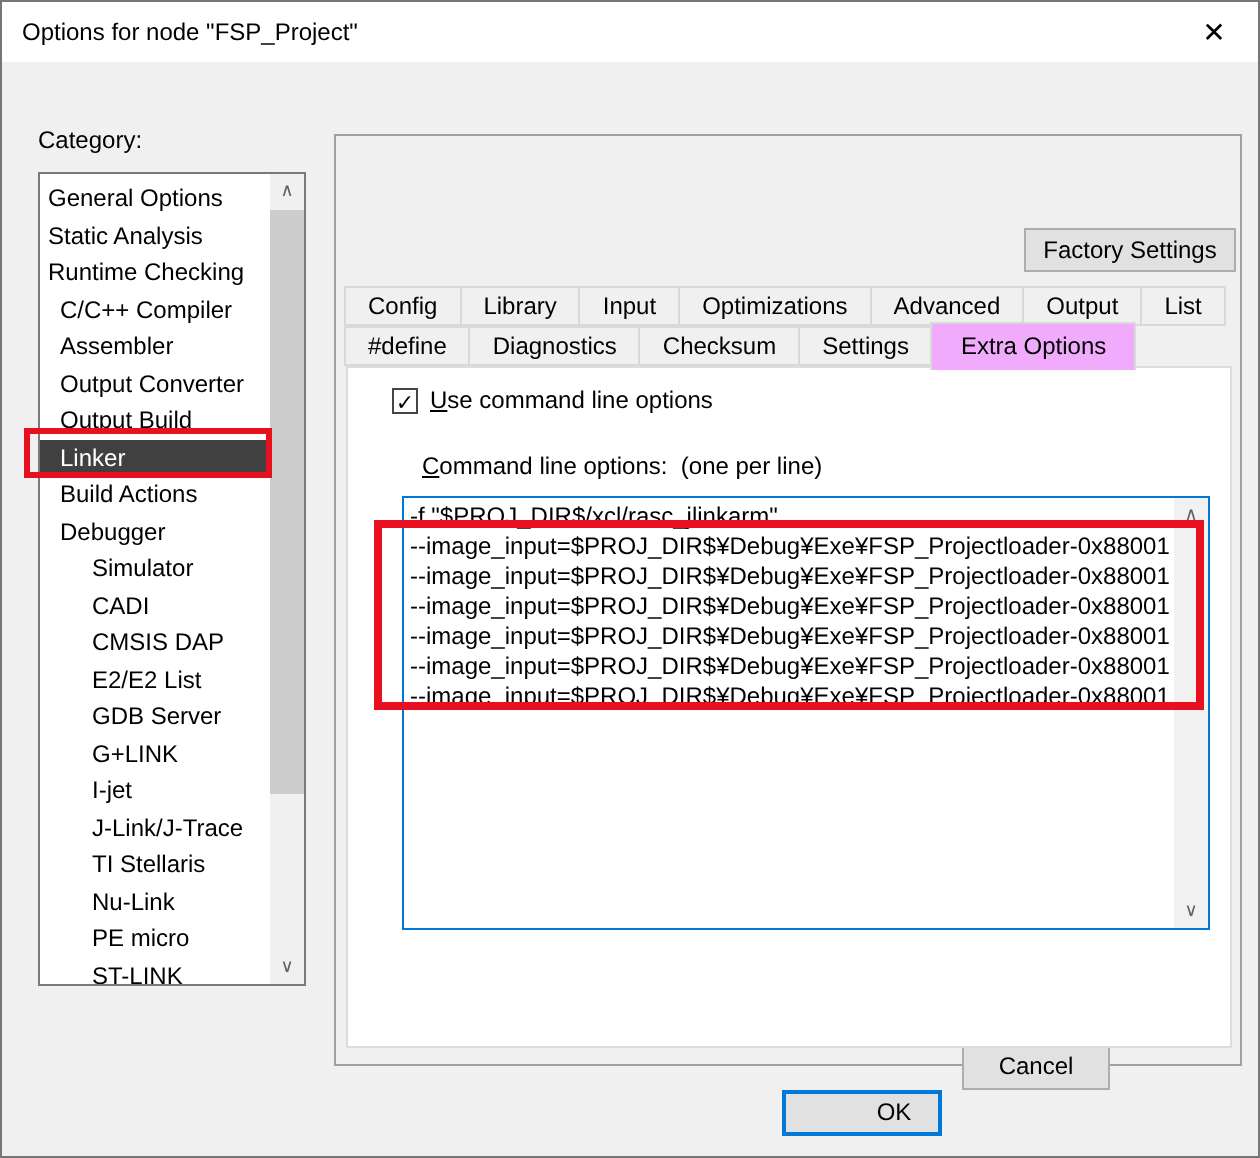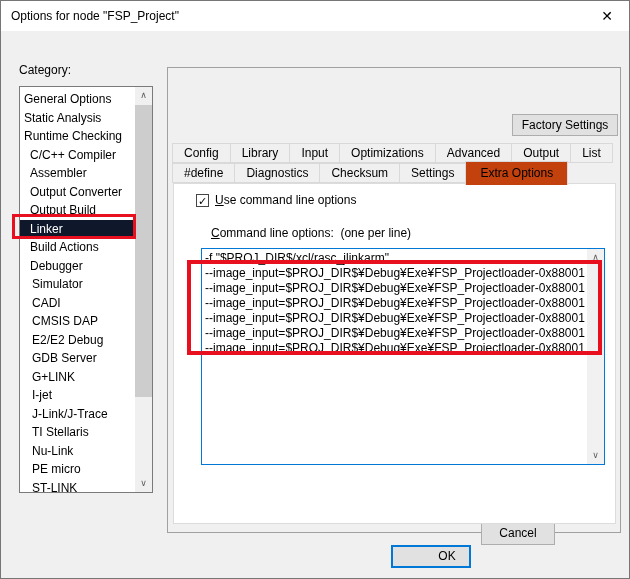--- a/index.html
+++ b/index.html
@@ -11,39 +11,39 @@
   .title{position:absolute;left:10px;top:0;line-height:30px;white-space:pre;}
   .closebtn{position:absolute;right:6px;top:0;width:32px;height:30px;text-align:center;
     line-height:30px;font-size:14px;cursor:default;}
   
   .cat-label{position:absolute;left:18px;top:62px;}
   .listbox{position:absolute;left:18px;top:85px;width:134px;height:407px;background:#fff;
     border:1px solid #7a7a7a;box-sizing:border-box;overflow:hidden;padding-top:3px;}
   .li{height:18.5px;line-height:18.5px;padding-left:4px;white-space:nowrap;width:115px;
     box-sizing:border-box;overflow:hidden;}
   .li.ind1{padding-left:10px;}
-  .li.ind2{padding-left:12px;}
+  .li.ind2{padding-left:26px;}
   .li.sel{background:#0078d7;color:#fff;}
   
   .vscroll{position:absolute;top:0;right:0;width:17px;height:100%;background:#f0f0f0;}
   .vs-arrow{position:absolute;left:0;width:17px;height:17px;text-align:center;line-height:17px;
     font-size:9px;color:#606060;}
   .vs-up{top:0;}.vs-down{bottom:0;}
   .vs-thumb{position:absolute;left:0;width:17px;background:#cdcdcd;}
   
   .panel{position:absolute;left:166px;top:66px;width:454px;height:466px;background:#f0f0f0;
     border:1px solid #a0a0a0;box-sizing:border-box;}
   .factory{position:absolute;left:344px;top:6px;width:106px;height:22px;background:#e1e1e1;
     border:1px solid #adadad;box-sizing:border-box;text-align:center;line-height:20px;margin-top:40px;}
   .tabs-row{position:absolute;display:flex;}
   .tabs1{left:5px;top:75px;}
   .tabs2{left:5px;top:95px;}
   .tab{height:20px;line-height:19px;padding:0 11px;background:#f0f0f0;border:1px solid #d9d9d9;
     margin-left:-1px;box-sizing:border-box;white-space:nowrap;z-index:1;position:relative;}
-  .tab.active{background:#c2410c;border-bottom:none;height:24px;margin-top:-2px;line-height:22px;
+  .tab.active{background:#f0abfc;border-bottom:none;height:24px;margin-top:-2px;line-height:22px;
     padding:0 14px;z-index:4;}
   .page{position:absolute;left:5px;top:115px;width:443px;height:341px;background:#fff;
     border:1px solid #dcdcdc;box-sizing:border-box;z-index:2;}
   
   .chk{position:absolute;left:22px;top:10px;width:13px;height:13px;border:1px solid #454545;
     background:#fff;box-sizing:border-box;text-align:center;}
   .chk span{font-size:11px;line-height:10px;position:relative;top:-1px;}
   .chk-label{position:absolute;left:41px;top:9px;white-space:pre;}
   .cmd-label{position:absolute;left:37px;top:42px;white-space:pre;}
   .mn{text-decoration:underline;}
@@ -81,27 +81,27 @@
       <div class="vs-thumb" style="top:18px;height:292px;"></div>
       <span class="vs-arrow vs-down">∨</span>
     </div>
   <div class="li ind0">General Options</div>
       <div class="li ind0">Static Analysis</div>
       <div class="li ind0">Runtime Checking</div>
       <div class="li ind1">C/C++ Compiler</div>
       <div class="li ind1">Assembler</div>
       <div class="li ind1">Output Converter</div>
       <div class="li ind1">Output Build</div>
-      <div class="li ind1 sel" style="background: #0f172a;">Linker</div>
+      <div class="li ind1 sel" style="background: #404040;">Linker</div>
       <div class="li ind1">Build Actions</div>
       <div class="li ind1">Debugger</div>
       <div class="li ind2">Simulator</div>
       <div class="li ind2">CADI</div>
       <div class="li ind2">CMSIS DAP</div>
-      <div class="li ind2">E2/E2 Debug</div>
+      <div class="li ind2">E2/E2 List</div>
       <div class="li ind2">GDB Server</div>
       <div class="li ind2">G+LINK</div>
       <div class="li ind2">I-jet</div>
       <div class="li ind2">J-Link/J-Trace</div>
       <div class="li ind2">TI Stellaris</div>
       <div class="li ind2">Nu-Link</div>
       <div class="li ind2">PE micro</div>
       <div class="li ind2">ST-LINK</div>
     </div>
 

